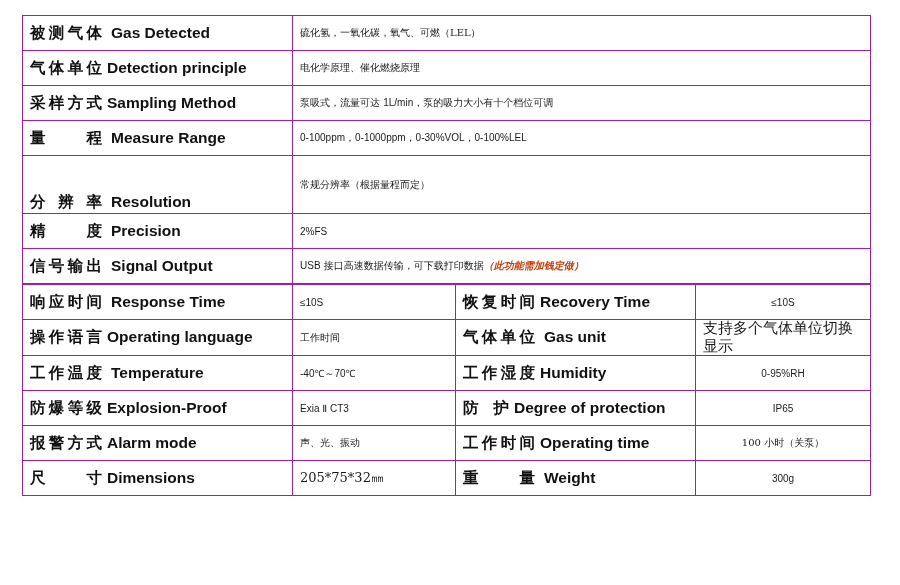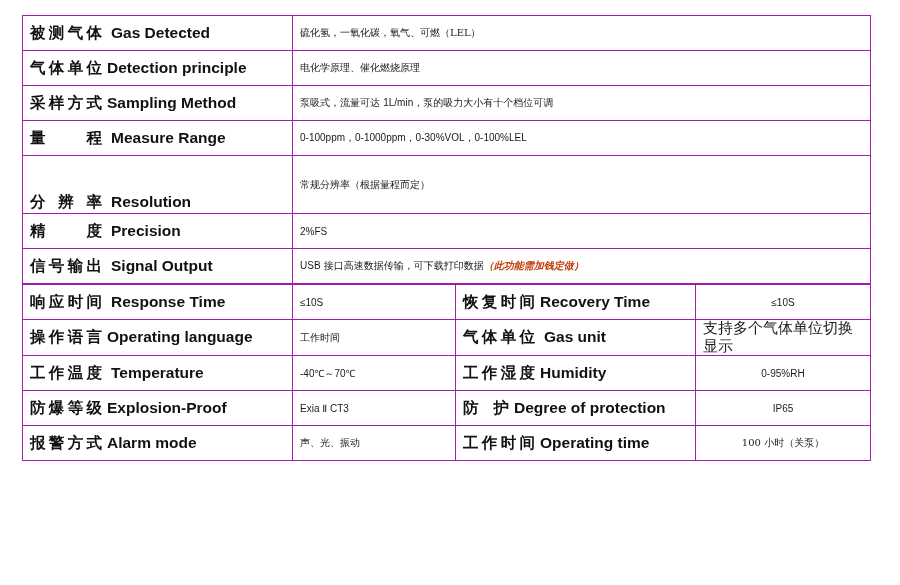--- a/index.html
+++ b/index.html
@@ -169,16 +169,22 @@
         <td class="value"><span class="lat">Exia Ⅱ CT3</span></td>
         <td class="label tight"><span class="cn w2" style="width:46px">防  护</span><span class="eng">Degree of protection</span></td>
         <td class="value center"><span class="lat">IP65</span></td>
       </tr>
       <tr>
         <td class="label tight"><span class="cn w4">报警方式</span><span class="eng">Alarm mode</span></td>
         <td class="value">声、光、振动</td>
         <td class="label tight"><span class="cn w4">工作时间</span><span class="eng">Operating time</span></td>
         <td class="value center">100 小时（关泵）</td>
       </tr>
+      <tr>
+        <td class="label tight"><span class="cn w2">尺  寸</span><span class="eng">Dimensions</span></td>
+        <td class="value small">205*75*32㎜</td>
+        <td class="label"><span class="cn w2">重  量</span><span class="eng">Weight</span></td>
+        <td class="value center"><span class="lat">300g</span></td>
+      </tr>
     </tbody>
   </table>
 
 </div>
 
 </body></html>

